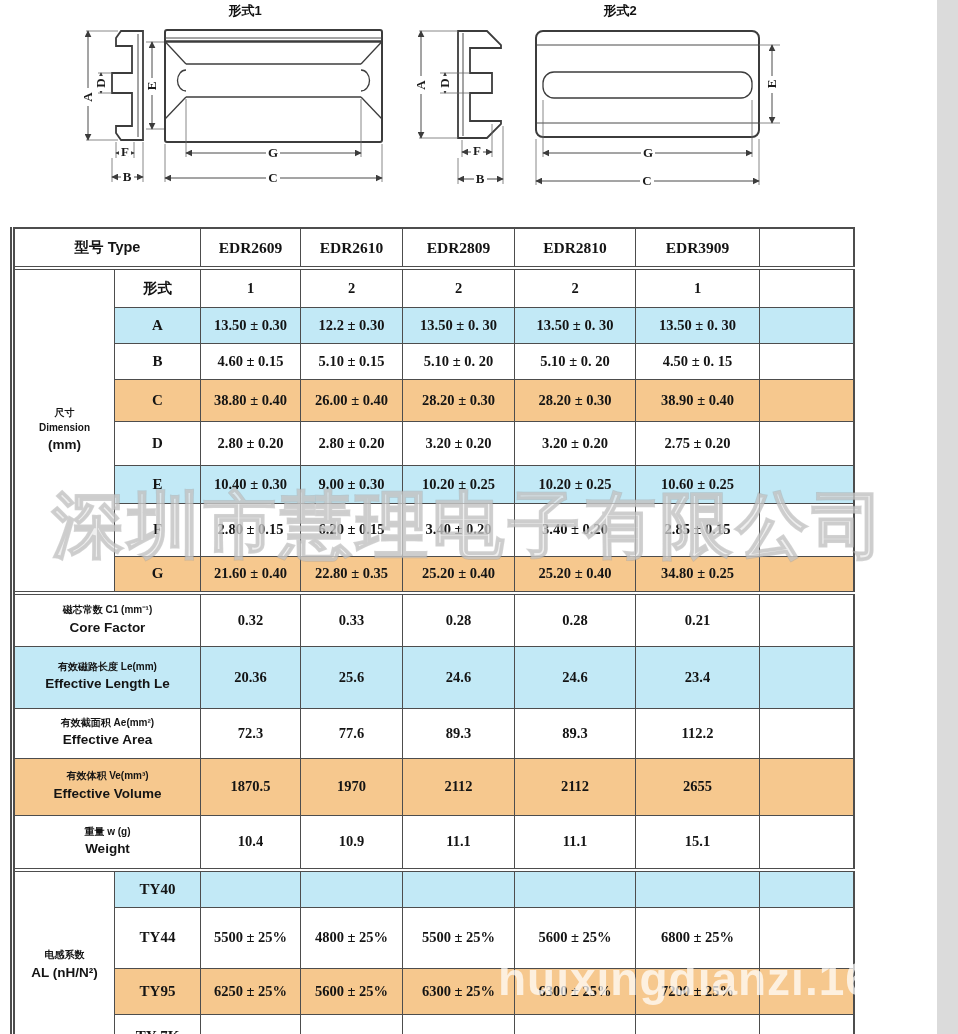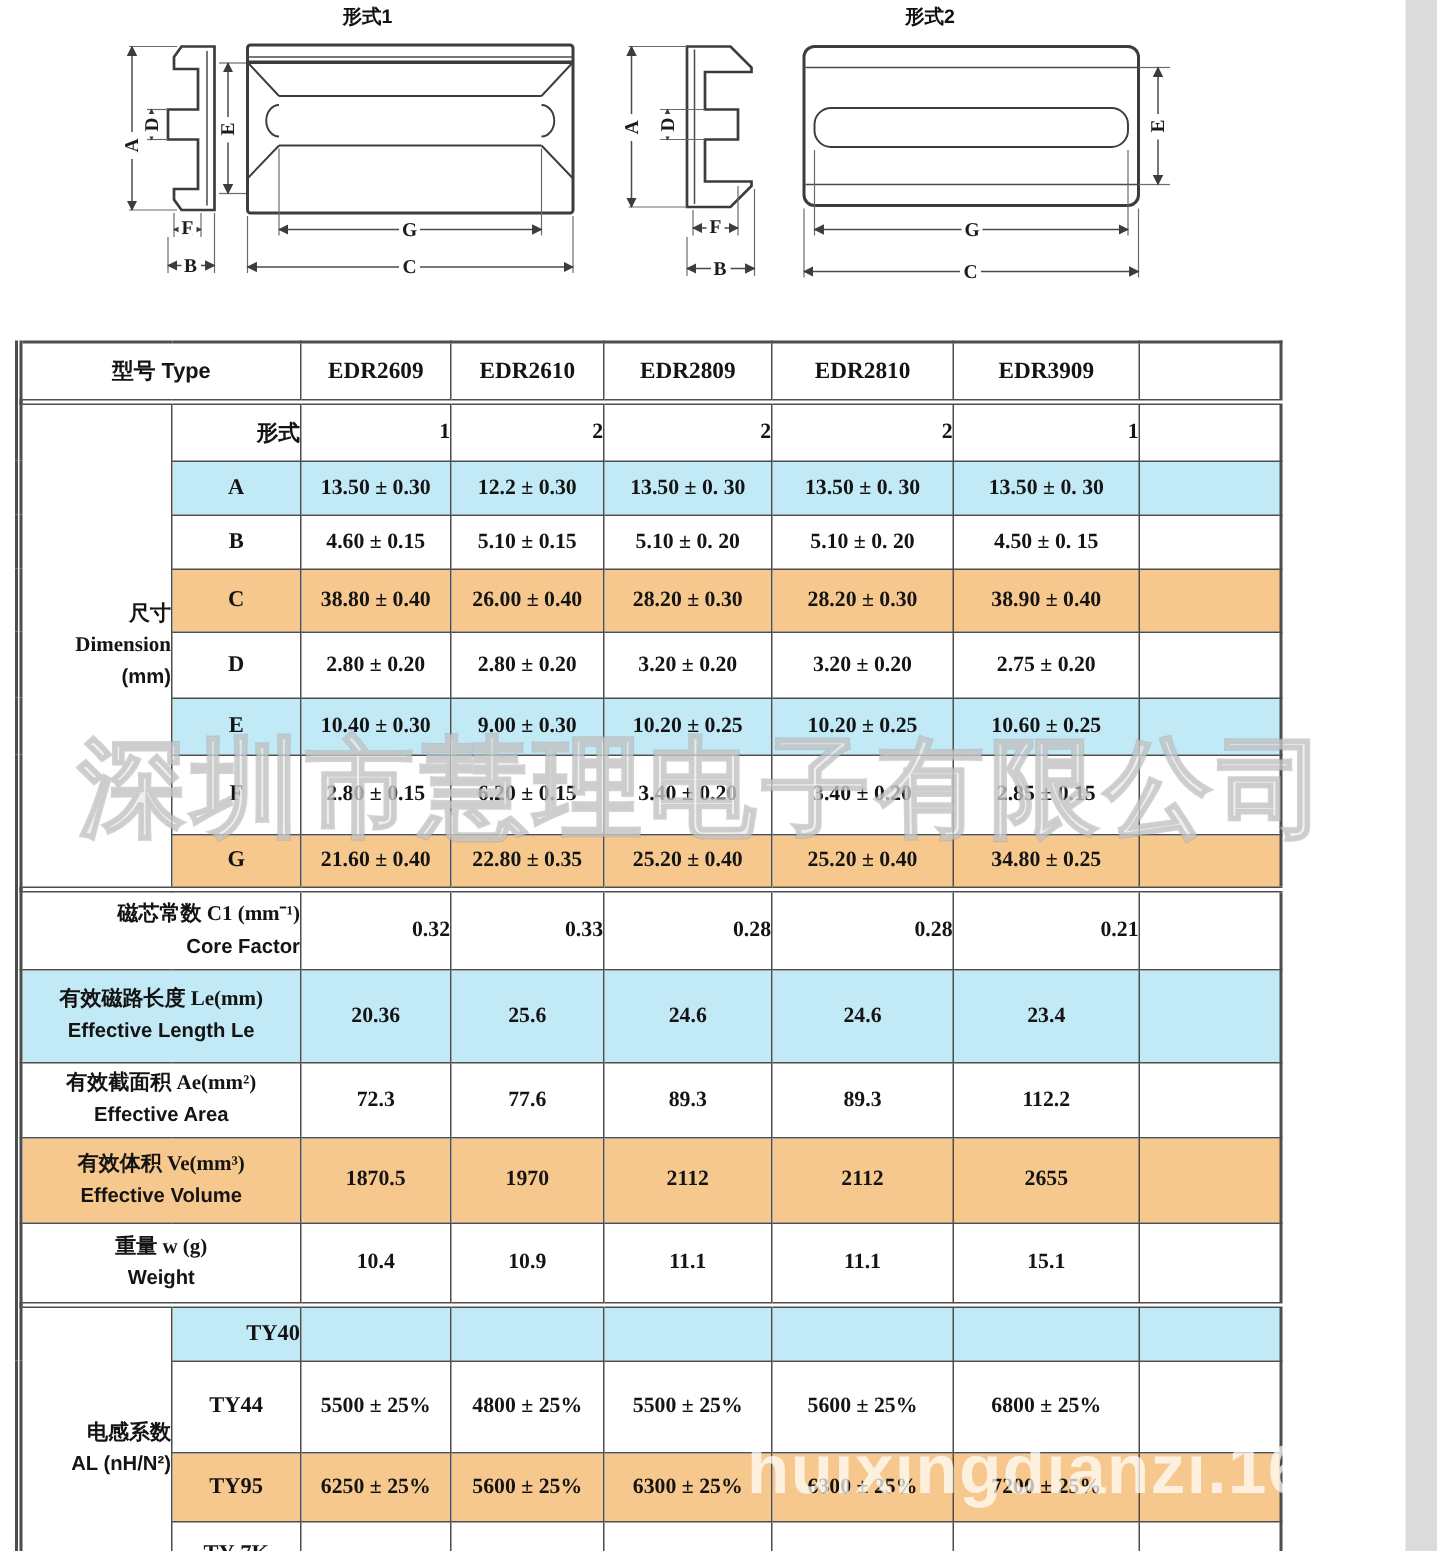--- a/index.html
+++ b/index.html
@@ -27,27 +27,27 @@
     border-collapse:collapse;table-layout:fixed;
     border-top:2px solid #4d4d4d;border-right:2px solid #4d4d4d;
     border-bottom:2px solid #4d4d4d;border-left:5px double #4d4d4d;
   }
   table.spec td{
     border:1px solid #4d4d4d;text-align:center;vertical-align:middle;
     padding:0;color:#141414;font-weight:bold;overflow:hidden;
   }
   td.cblue{background:#c2e9f6;background-clip:content-box;padding:4px 0;}
   td.corange{background:#f6c88e;background-clip:content-box;padding:4px 0;}
-  tr.sep td{border-top:4px double #4d4d4d;text-align:right;}
+  tr.sep td{border-top:4px double #4d4d4d;}
   td.dbl{border-left:4px double #4d4d4d;}
   .thead{font-size:15.5px;}
   .val{font-size:14.5px;}
   .dim-letter{font-size:15px;}
   .sub-cn{font-family:"Liberation Sans","DejaVu Sans",sans-serif;font-size:14.5px;}
-  .lab1{font-family:Liberation Serif, serif;font-size:14px;line-height:1.45;}
+  .lab1{font-family:Liberation Sans, sans-serif;font-size:10px;line-height:1.45;}
   .lab2{font-family:"Liberation Sans","DejaVu Sans",sans-serif;font-size:13.5px;line-height:1.45;}
   td.ind-label{vertical-align:top;padding-top:58px;}
   
   .wm-center{
     position:absolute;left:52px;top:478px;width:880px;z-index:5;
     font-family:"Liberation Sans","DejaVu Sans",sans-serif;font-weight:bold;
     font-size:72px;letter-spacing:4px;white-space:nowrap;
     color:rgba(255,255,255,0.50);
     -webkit-text-stroke:1.5px rgba(165,165,165,0.45);
     text-shadow:0 0 1px rgba(160,160,160,0.35);

